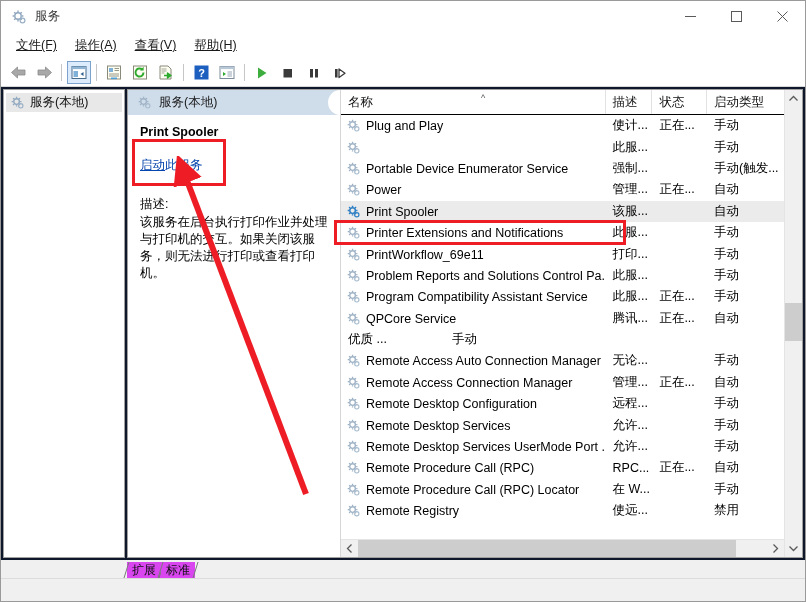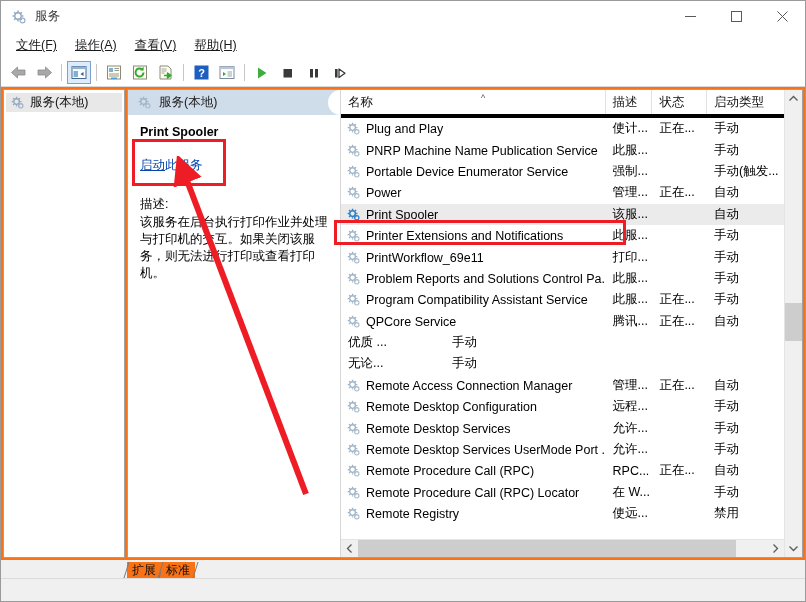--- a/index.html
+++ b/index.html
@@ -98,21 +98,21 @@
   .tb-sep {
     width: 1px; height: 17px;
     background: #c6c6c6;
     margin: 0 4px;
   }
 
   
   .body-area {
     flex: 1;
     display: flex;
-    background: #f97316;
+    background: #0f172a;
     padding: 0;
     overflow: hidden;
     position: relative;
   }
 
   
   .tree-pane {
     width: 122px;
     min-width: 122px;
     background: #ffffff;
@@ -209,21 +209,21 @@
     flex-direction: column;
     background: #ffffff;
     overflow: hidden;
     position: relative;
   }
   .list-head {
     display: flex;
     height: 24px;
     min-height: 24px;
     background: #ffffff;
-    border-bottom: 4px solid #000000;
+    border-bottom: 1px solid #000000;
     align-items: stretch;
   }
   .hcell {
     display: flex;
     align-items: center;
     font-size: 12.5px;
     padding-left: 7px;
     border-right: 1px solid #e2e2e2;
     box-sizing: border-box;
     position: relative;
@@ -318,21 +318,21 @@
     background: #f0f0f0;
     position: relative;
   }
   .tab {
     height: 16px;
     display:flex; align-items:center;
     font-size: 12px;
     padding: 0 5px;
     position: relative;
     color:#111;
-    background: #f97316;
+    background: #d946ef;
   }
   .tab .slash-l, .tab .slash-r {
     position: absolute; top: 0;
     width: 7px; height: 16px;
   }
   .tab .slash-l { left: -4px; }
   .tab .slash-r { right: -4px; }
 
   .statusbar {
     height: 22px; min-height: 22px;
@@ -555,21 +555,20 @@
                 <div class="cell c-name">
                   <span>
                     <svg width="15" height="15" viewBox="0 0 16 16">
                       <g fill="none" stroke="#9fb3c6" stroke-width="1.4">
                         <circle cx="7" cy="7" r="3"></circle>
                         <path d="M7 1.8v1.4M7 10.8v1.4M1.8 7h1.4M10.8 7h1.4M3.3 3.3l1 1M9.7 9.7l1 1M10.7 3.3l-1 1M4.3 9.7l-1 1"></path>
                       </g>
                       <circle cx="11.5" cy="11.5" r="2.3" fill="none" stroke="#a8bccd" stroke-width="1.2"></circle>
                     </svg>
                   </span>
-                  <span class="nm">PNRP Machine Name Publication Service</span>
                 </div>
                 <div class="cell c-desc">此服...</div>
                 <div class="cell c-state"></div>
                 <div class="cell c-start">手动</div>
               </div>
               <div class="row">
                 <div class="cell c-name">
                   <span>
                     <svg width="15" height="15" viewBox="0 0 16 16">
                       <g fill="none" stroke="#9fb3c6" stroke-width="1.4">
@@ -703,20 +702,32 @@
                 <div class="cell c-desc">腾讯...</div>
                 <div class="cell c-state">正在...</div>
                 <div class="cell c-start">自动</div>
               </div>
               <div class="row">
                 <div class="cell c-desc">优质 ...</div>
                 <div class="cell c-state"></div>
                 <div class="cell c-start">手动</div>
               </div>
               <div class="row">
+                <div class="cell c-name">
+                  <span>
+                    <svg width="15" height="15" viewBox="0 0 16 16">
+                      <g fill="none" stroke="#9fb3c6" stroke-width="1.4">
+                        <circle cx="7" cy="7" r="3"></circle>
+                        <path d="M7 1.8v1.4M7 10.8v1.4M1.8 7h1.4M10.8 7h1.4M3.3 3.3l1 1M9.7 9.7l1 1M10.7 3.3l-1 1M4.3 9.7l-1 1"></path>
+                      </g>
+                      <circle cx="11.5" cy="11.5" r="2.3" fill="none" stroke="#a8bccd" stroke-width="1.2"></circle>
+                    </svg>
+                  </span>
+                  <span class="nm">Remote Access Auto Connection Manager</span>
+                </div>
                 <div class="cell c-desc">无论...</div>
                 <div class="cell c-state"></div>
                 <div class="cell c-start">手动</div>
               </div>
               <div class="row">
                 <div class="cell c-name">
                   <span>
                     <svg width="15" height="15" viewBox="0 0 16 16">
                       <g fill="none" stroke="#9fb3c6" stroke-width="1.4">
                         <circle cx="7" cy="7" r="3"></circle>

